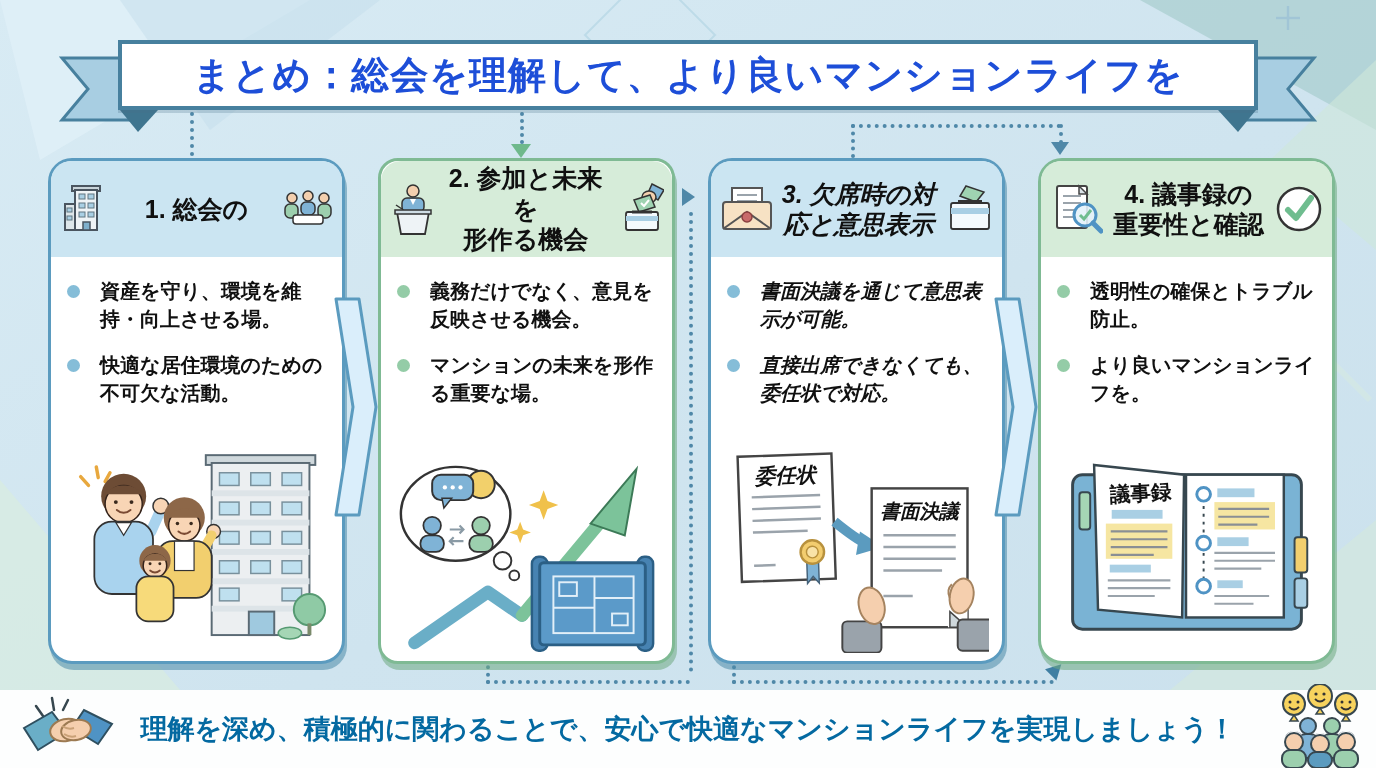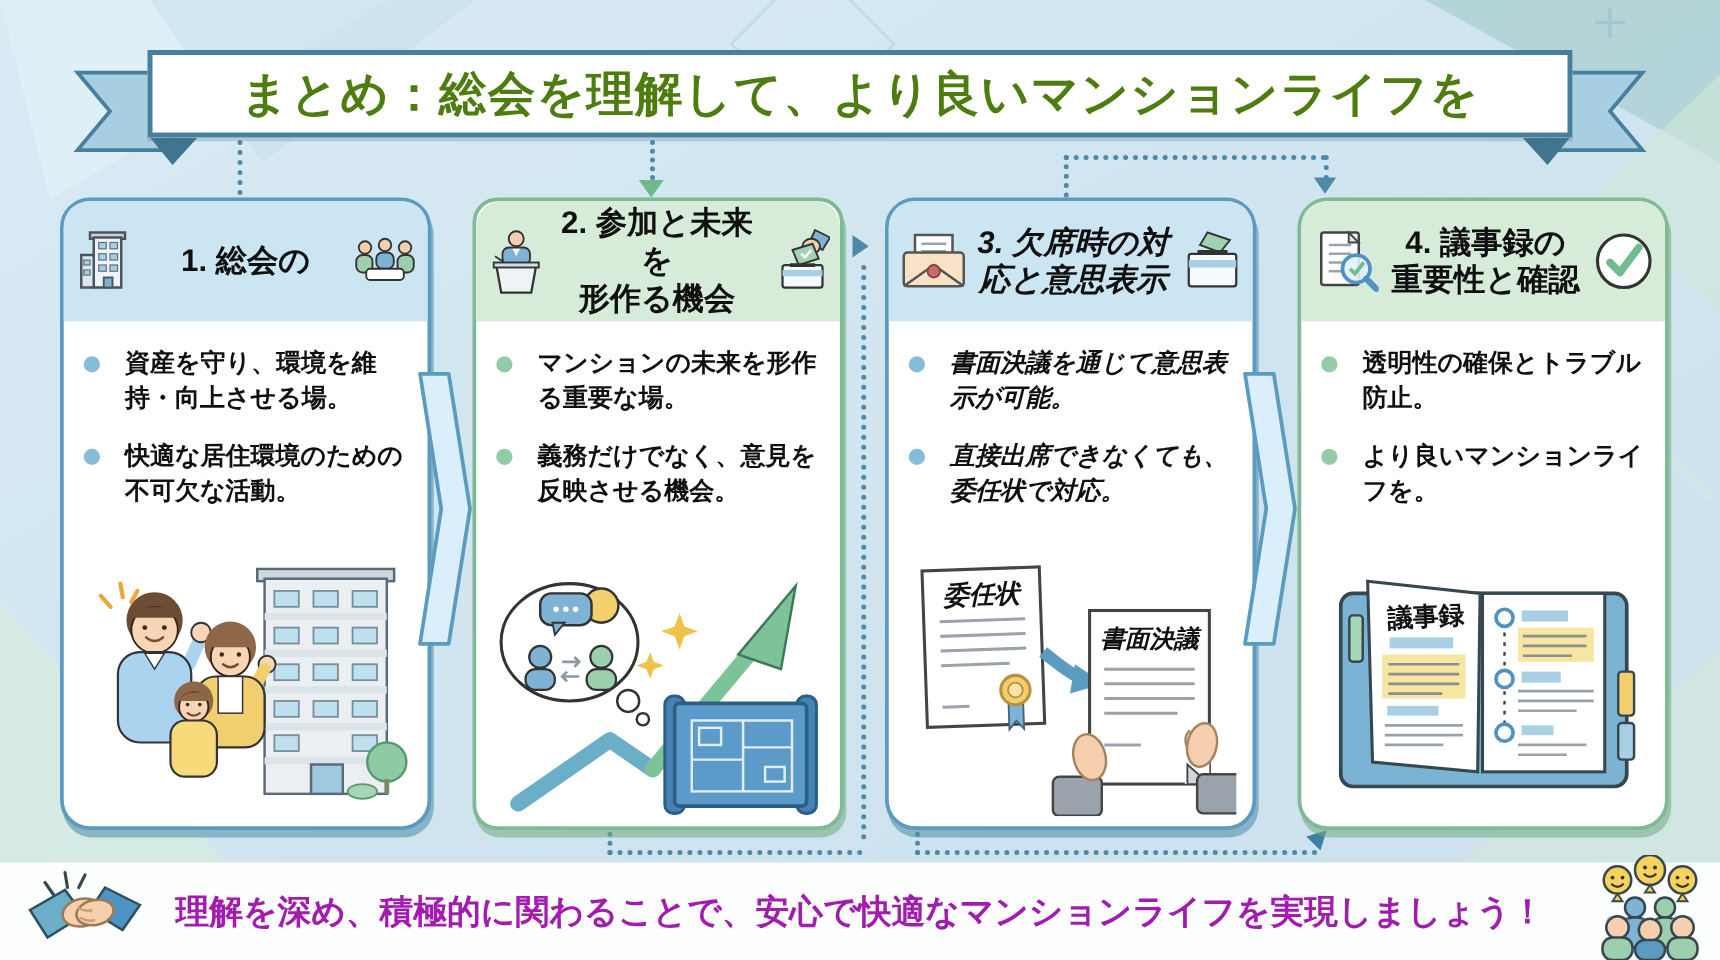--- a/index.html
+++ b/index.html
@@ -7,21 +7,21 @@
     background:linear-gradient(150deg,#d8ebf4 0%,#cfe4ef 55%,#cbe1ed 100%);
     font-family:"Liberation Sans","DejaVu Sans",sans-serif;}
   svg{display:block;}
   .bg-decor{position:absolute;left:0;top:0;z-index:0;pointer-events:none;}
 
   
   .ribbon-svg{position:absolute;left:0;top:0;z-index:2;pointer-events:none;}
   .banner-panel{position:absolute;left:118px;top:40px;width:1140px;height:70px;background:#ffffff;
     border:4px solid #47809e;box-sizing:border-box;display:flex;align-items:center;justify-content:center;z-index:3;
     box-shadow:0 3px 0 rgba(70,110,135,.25);}
-  .banner-title{font-size:38px;font-weight:bold;color:#4d7c0f;letter-spacing:1px;white-space:nowrap;}
+  .banner-title{font-size:38px;font-weight:bold;color:#1d4ed8;letter-spacing:1px;white-space:nowrap;}
 
   
   .vdot{position:absolute;width:0;border-left:4px dotted #4f88a8;z-index:1;}
   .hdot{position:absolute;height:0;border-top:4px dotted #4f88a8;z-index:1;}
   .arr-down-g{position:absolute;width:0;height:0;border-left:10px solid transparent;border-right:10px solid transparent;border-top:14px solid #6fb98c;z-index:1;}
   .arr-down-b{position:absolute;width:0;height:0;border-left:9px solid transparent;border-right:9px solid transparent;border-top:13px solid #4f88a8;z-index:1;}
   .arr-right{position:absolute;width:0;height:0;border-top:9px solid transparent;border-bottom:9px solid transparent;border-left:13px solid #4f88a8;z-index:1;}
   .arr-ne{position:absolute;width:0;height:0;border-left:8px solid transparent;border-right:8px solid transparent;border-bottom:15px solid #3f7fa3;transform:rotate(45deg);z-index:1;}
 
   .chev{position:absolute;top:296px;z-index:3;pointer-events:none;}
@@ -40,21 +40,21 @@
   .bullets li{display:flex;gap:20px;margin-bottom:17px;}
   .dot{flex:0 0 13px;width:13px;height:13px;border-radius:50%;margin-top:8px;}
   .c-blue .dot{background:#85bdd8;}
   .c-green .dot{background:#94cca7;}
   .btext{font-size:20px;font-weight:bold;line-height:1.42;color:#101010;}
   .illust{position:absolute;left:10px;right:10px;bottom:8px;height:212px;display:flex;align-items:flex-end;justify-content:center;overflow:hidden;}
 
   
   .footer{position:absolute;left:0;top:690px;width:1376px;height:78px;background:#fdfefe;z-index:2;
     display:flex;align-items:center;justify-content:center;}
-  .footer-msg{font-size:27px;font-weight:bold;color:#a21caf;white-space:nowrap;}
+  .footer-msg{font-size:27px;font-weight:bold;color:#0369a1;white-space:nowrap;}
   .footer-icon-left{position:absolute;left:22px;top:694px;z-index:3;}
   .footer-icon-right{position:absolute;right:16px;top:684px;z-index:3;}
 </style>
 </head>
 <body>
 
 <div class="canvas">
 
   <svg class="bg-decor" width="1376" height="768">
     <polygon points="0,0 310,0 40,160" fill="#e0f0f7" opacity="0.8"></polygon>
@@ -237,25 +237,25 @@
           <path d="M27,21 l3,3 l5,-6" stroke="#fff" stroke-width="2" fill="none"></path>
           <rect x="12" y="30" width="32" height="18" rx="2" fill="#f4fafd" stroke="#333" stroke-width="1.8"></rect>
           <rect x="12" y="34" width="32" height="5" fill="#a9cfe4"></rect>
           <line x1="18" y1="30" x2="38" y2="30" stroke="#333" stroke-width="3"></line>
         </svg>
       </span>
     </div>
     <ul class="bullets">
       <li>
           <span class="dot"></span>
+          <span class="btext">義務だけでなく、意見を反映させる機会。</span>
+        </li>
+      <li>
+          <span class="dot"></span>
           <span class="btext">マンションの未来を形作る重要な場。</span>
-        </li>
-      <li>
-          <span class="dot"></span>
-          <span class="btext">義務だけでなく、意見を反映させる機会。</span>
         </li>
     </ul>
     <div class="illust">
       <svg width="264" height="206" viewBox="0 0 270 210">
         <polyline points="20,200 95,148 130,172" stroke="#6aaec7" stroke-width="13" fill="none" stroke-linecap="round" stroke-linejoin="round"></polyline>
         <polyline points="130,172 212,74" stroke="#7cc39a" stroke-width="13" fill="none" stroke-linecap="round"></polyline>
         <polygon points="200,78 247,22 235,90" fill="#7cc39a" stroke="#3c7a57" stroke-width="2"></polygon>
         <ellipse cx="62" cy="68" rx="56" ry="48" fill="#ffffff" stroke="#333" stroke-width="2.5"></ellipse>
         <circle cx="110" cy="116" r="9" fill="#fff" stroke="#333" stroke-width="2"></circle>
         <circle cx="122" cy="131" r="5" fill="#fff" stroke="#333" stroke-width="2"></circle>

